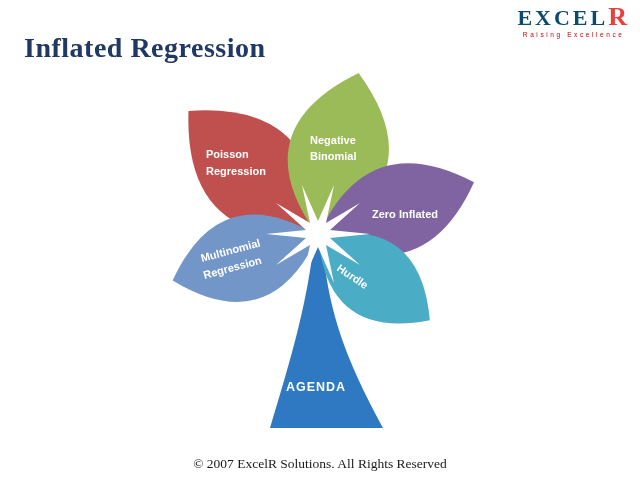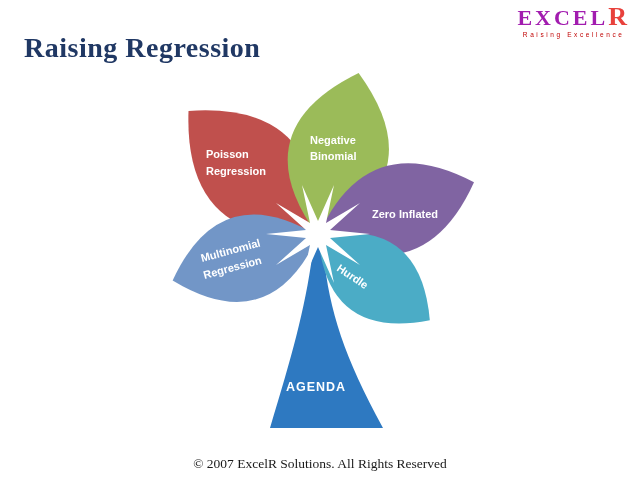--- a/index.html
+++ b/index.html
@@ -21,21 +21,21 @@
   .logo{
     position:absolute;top:4px;right:10px;
     text-align:center;
     line-height:1;
   }
   .logo-main{
     font-family:"Liberation Serif", serif;
     font-weight:bold;
     letter-spacing:3px;
   }
-  .logo-primary{font-size:22px;color:#a21caf;}
+  .logo-primary{font-size:22px;color:#0c4a6e;}
   .logo-accent{font-size:26px;color:#E8413C;}
   .logo-tagline{
     margin-top:2px;
     font-size:6.5px;
     letter-spacing:2.6px;
     color:#C00000;
     font-family:"Liberation Sans", sans-serif;
   }
   .flower-svg{position:absolute;left:0;top:0;}
   .petal-label{
@@ -57,21 +57,21 @@
     font-family:"Liberation Serif", serif;
     font-size:13.5px;
     color:#1a1a1a;
   }
 </style>
 </head>
 <body>
 
 <div class="slide">
 
-  <div class="slide-title">Raising Regression</div>
+  <div class="slide-title">Inflated Regression</div>
 
   <div class="logo">
     <div class="logo-main">
       <span class="logo-primary">EXCEL</span><span class="logo-accent">R</span>
     </div>
     <div class="logo-tagline">Raising Excellence</div>
   </div>
 
   <svg class="flower-svg" width="640" height="480" viewBox="0 0 640 480">
 

